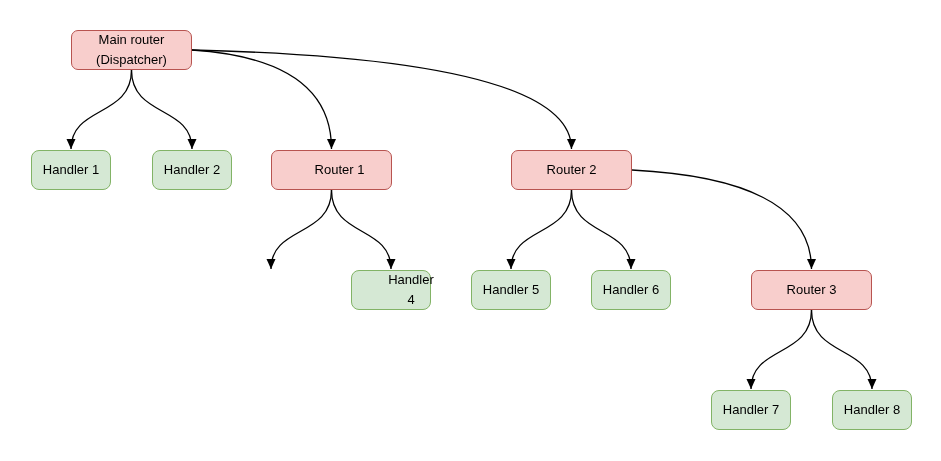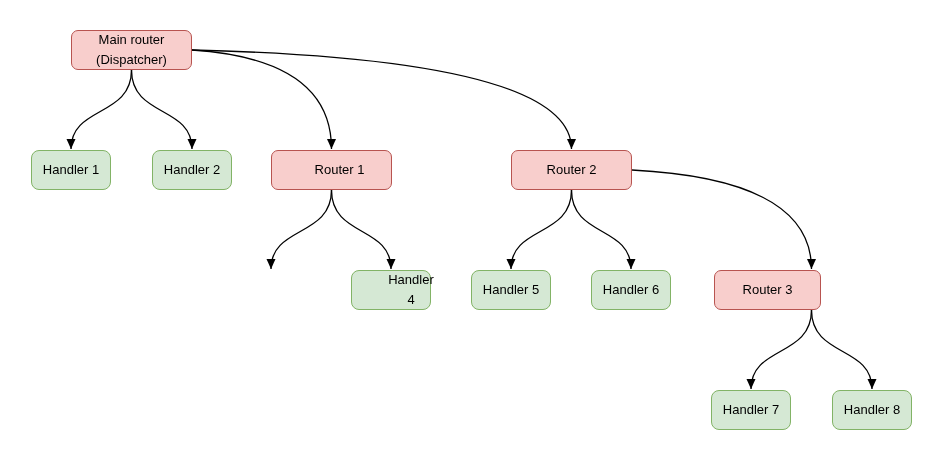--- a/index.html
+++ b/index.html
@@ -62,16 +62,16 @@
 
 <div class="node router" style="left: 71px; top: 30px; width: 121px; height: 40px; background: rgb(248, 206, 204); border-color: rgb(184, 84, 80);">Main router
 (Dispatcher)</div>
     <div class="node handler" style="left: 31px; top: 150px; width: 80px; height: 40px; background: rgb(213, 232, 212); border-color: rgb(130, 179, 102);">Handler 1</div>
     <div class="node handler" style="left: 152px; top: 150px; width: 80px; height: 40px; background: rgb(213, 232, 212); border-color: rgb(130, 179, 102);">Handler 2</div>
     <div class="node router" style="left: 271px; top: 150px; width: 121px; height: 40px; background: rgb(248, 206, 204); border-color: rgb(184, 84, 80); padding-left: 16px;">Router 1</div>
     <div class="node router" style="left: 511px; top: 150px; width: 121px; height: 40px; background: rgb(248, 206, 204); border-color: rgb(184, 84, 80);">Router 2</div>
     <div class="node handler" style="left: 351px; top: 270px; width: 80px; height: 40px; background: rgb(213, 232, 212); border-color: rgb(130, 179, 102); padding-left: 40px;">Handler 4</div>
     <div class="node handler" style="left: 471px; top: 270px; width: 80px; height: 40px; background: rgb(213, 232, 212); border-color: rgb(130, 179, 102);">Handler 5</div>
     <div class="node handler" style="left: 591px; top: 270px; width: 80px; height: 40px; background: rgb(213, 232, 212); border-color: rgb(130, 179, 102);">Handler 6</div>
-    <div class="node router" style="left: 714px; top: 270px; width: 107px; height: 40px; background: rgb(248, 206, 204); border-color: rgb(184, 84, 80);">Router 3</div>
+    <div class="node router" style="left: 751px; top: 270px; width: 121px; height: 40px; background: rgb(248, 206, 204); border-color: rgb(184, 84, 80);">Router 3</div>
     <div class="node handler" style="left: 711px; top: 390px; width: 80px; height: 40px; background: rgb(213, 232, 212); border-color: rgb(130, 179, 102);">Handler 7</div>
     <div class="node handler" style="left: 832px; top: 390px; width: 80px; height: 40px; background: rgb(213, 232, 212); border-color: rgb(130, 179, 102);">Handler 8</div>
   </div>
 
 </body></html>

